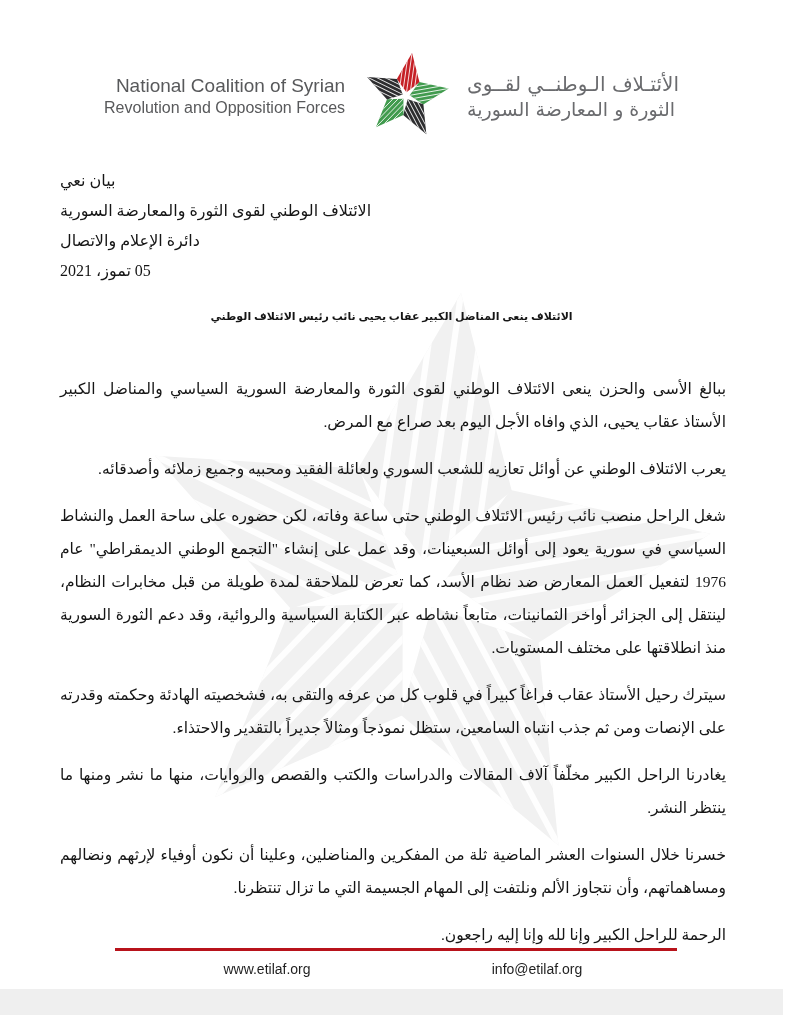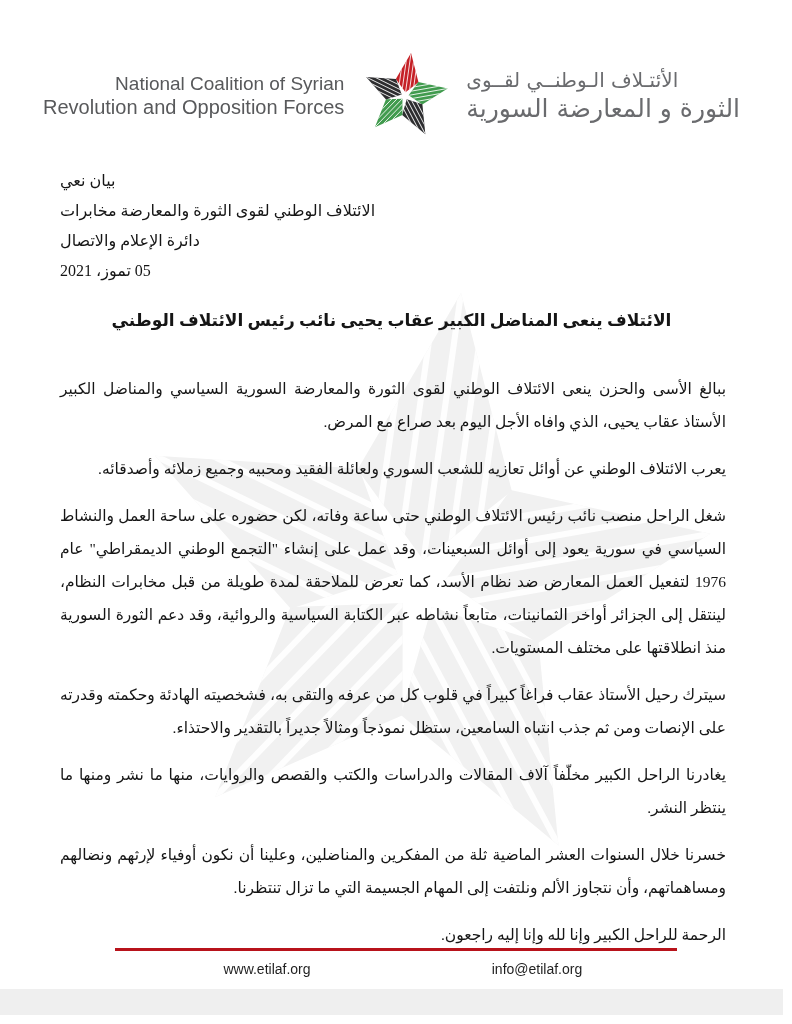--- a/index.html
+++ b/index.html
@@ -5,33 +5,33 @@
   html,body{margin:0;padding:0;background:#fff;}
   .page{position:relative;width:783px;height:1024px;background:#ffffff;overflow:hidden;
         font-family:"Liberation Serif","DejaVu Sans",sans-serif;color:#151515;}
   
   .watermark{position:absolute;left:100px;top:265px;width:640px;height:640px;z-index:0;}
   
   .header{position:absolute;top:44px;left:0;right:0;height:104px;display:flex;
           justify-content:center;align-items:center;gap:14px;z-index:2;}
   .en-name{text-align:right;color:#58595b;font-family:"Liberation Sans",sans-serif;line-height:1.25;}
   .en-name .l1{font-size:19px;}
-  .en-name .l2{font-size:20px;}
+  .en-name .l2{font-size:16px;}
   .logo-star{width:94px;height:94px;flex:0 0 auto;}
   .ar-name{text-align:left;color:#6a6b6e;font-family:"DejaVu Sans",sans-serif;
            direction:rtl;line-height:1.3;}
   .ar-name .l1{font-size:20px;}
-  .ar-name .l2{font-size:25px;}
+  .ar-name .l2{font-size:19px;}
   
   .meta{position:absolute;top:166px;right:57px;left:60px;z-index:2;direction:rtl;
         text-align:left;font-size:16px;line-height:30px;
         font-family:"Liberation Serif","DejaVu Sans",sans-serif;}
   
   .doc-title{position:absolute;top:310px;left:40px;right:40px;z-index:2;direction:rtl;
-             text-align:center;font-weight:bold;font-size:17px;
+             text-align:center;font-weight:bold;font-size:11px;
              font-family:"Liberation Serif","DejaVu Sans",sans-serif;}
   
   .body{position:absolute;top:372px;right:57px;left:60px;z-index:2;direction:rtl;
         text-align:justify;font-size:15.5px;line-height:33px;
         font-family:"Liberation Serif","DejaVu Sans",sans-serif;}
   .body p{margin:0 0 14px 0;}
   
   .divider{position:absolute;top:948px;left:115px;width:562px;height:3px;z-index:2;}
   .footer-link{position:absolute;top:961px;z-index:2;font-family:"Liberation Sans",sans-serif;
                font-size:14px;color:#1f1f1f;transform:translateX(-50%);white-space:nowrap;}
@@ -115,21 +115,21 @@
       </g>
     </svg>
     <div class="ar-name">
       <div class="l1">الأئتـلاف الـوطنــي لقــوى</div>
       <div class="l2">الثورة و المعارضة السورية</div>
     </div>
   </div>
 
   <div class="meta">
     <div>بيان نعي</div>
-    <div>الائتلاف الوطني لقوى الثورة والمعارضة مخابرات</div>
+    <div>الائتلاف الوطني لقوى الثورة والمعارضة السورية</div>
     <div>دائرة الإعلام والاتصال</div>
     <div>05 تموز، 2021</div>
   </div>
 
   <div class="doc-title">الائتلاف ينعى المناضل الكبير عقاب يحيى نائب رئيس الائتلاف الوطني</div>
 
   <div class="body">
     <p>ببالغ الأسى والحزن ينعى الائتلاف الوطني لقوى الثورة والمعارضة السورية السياسي والمناضل الكبير الأستاذ عقاب يحيى، الذي وافاه الأجل اليوم بعد صراع مع المرض.</p>
     <p>يعرب الائتلاف الوطني عن أوائل تعازيه للشعب السوري ولعائلة الفقيد ومحبيه وجميع زملائه وأصدقائه.</p>
     <p>شغل الراحل منصب نائب رئيس الائتلاف الوطني حتى ساعة وفاته، لكن حضوره على ساحة العمل والنشاط السياسي في سورية يعود إلى أوائل السبعينات، وقد عمل على إنشاء "التجمع الوطني الديمقراطي" عام 1976 لتفعيل العمل المعارض ضد نظام الأسد، كما تعرض للملاحقة لمدة طويلة من قبل مخابرات النظام، لينتقل إلى الجزائر أواخر الثمانينات، متابعاً نشاطه عبر الكتابة السياسية والروائية، وقد دعم الثورة السورية منذ انطلاقتها على مختلف المستويات.</p>

